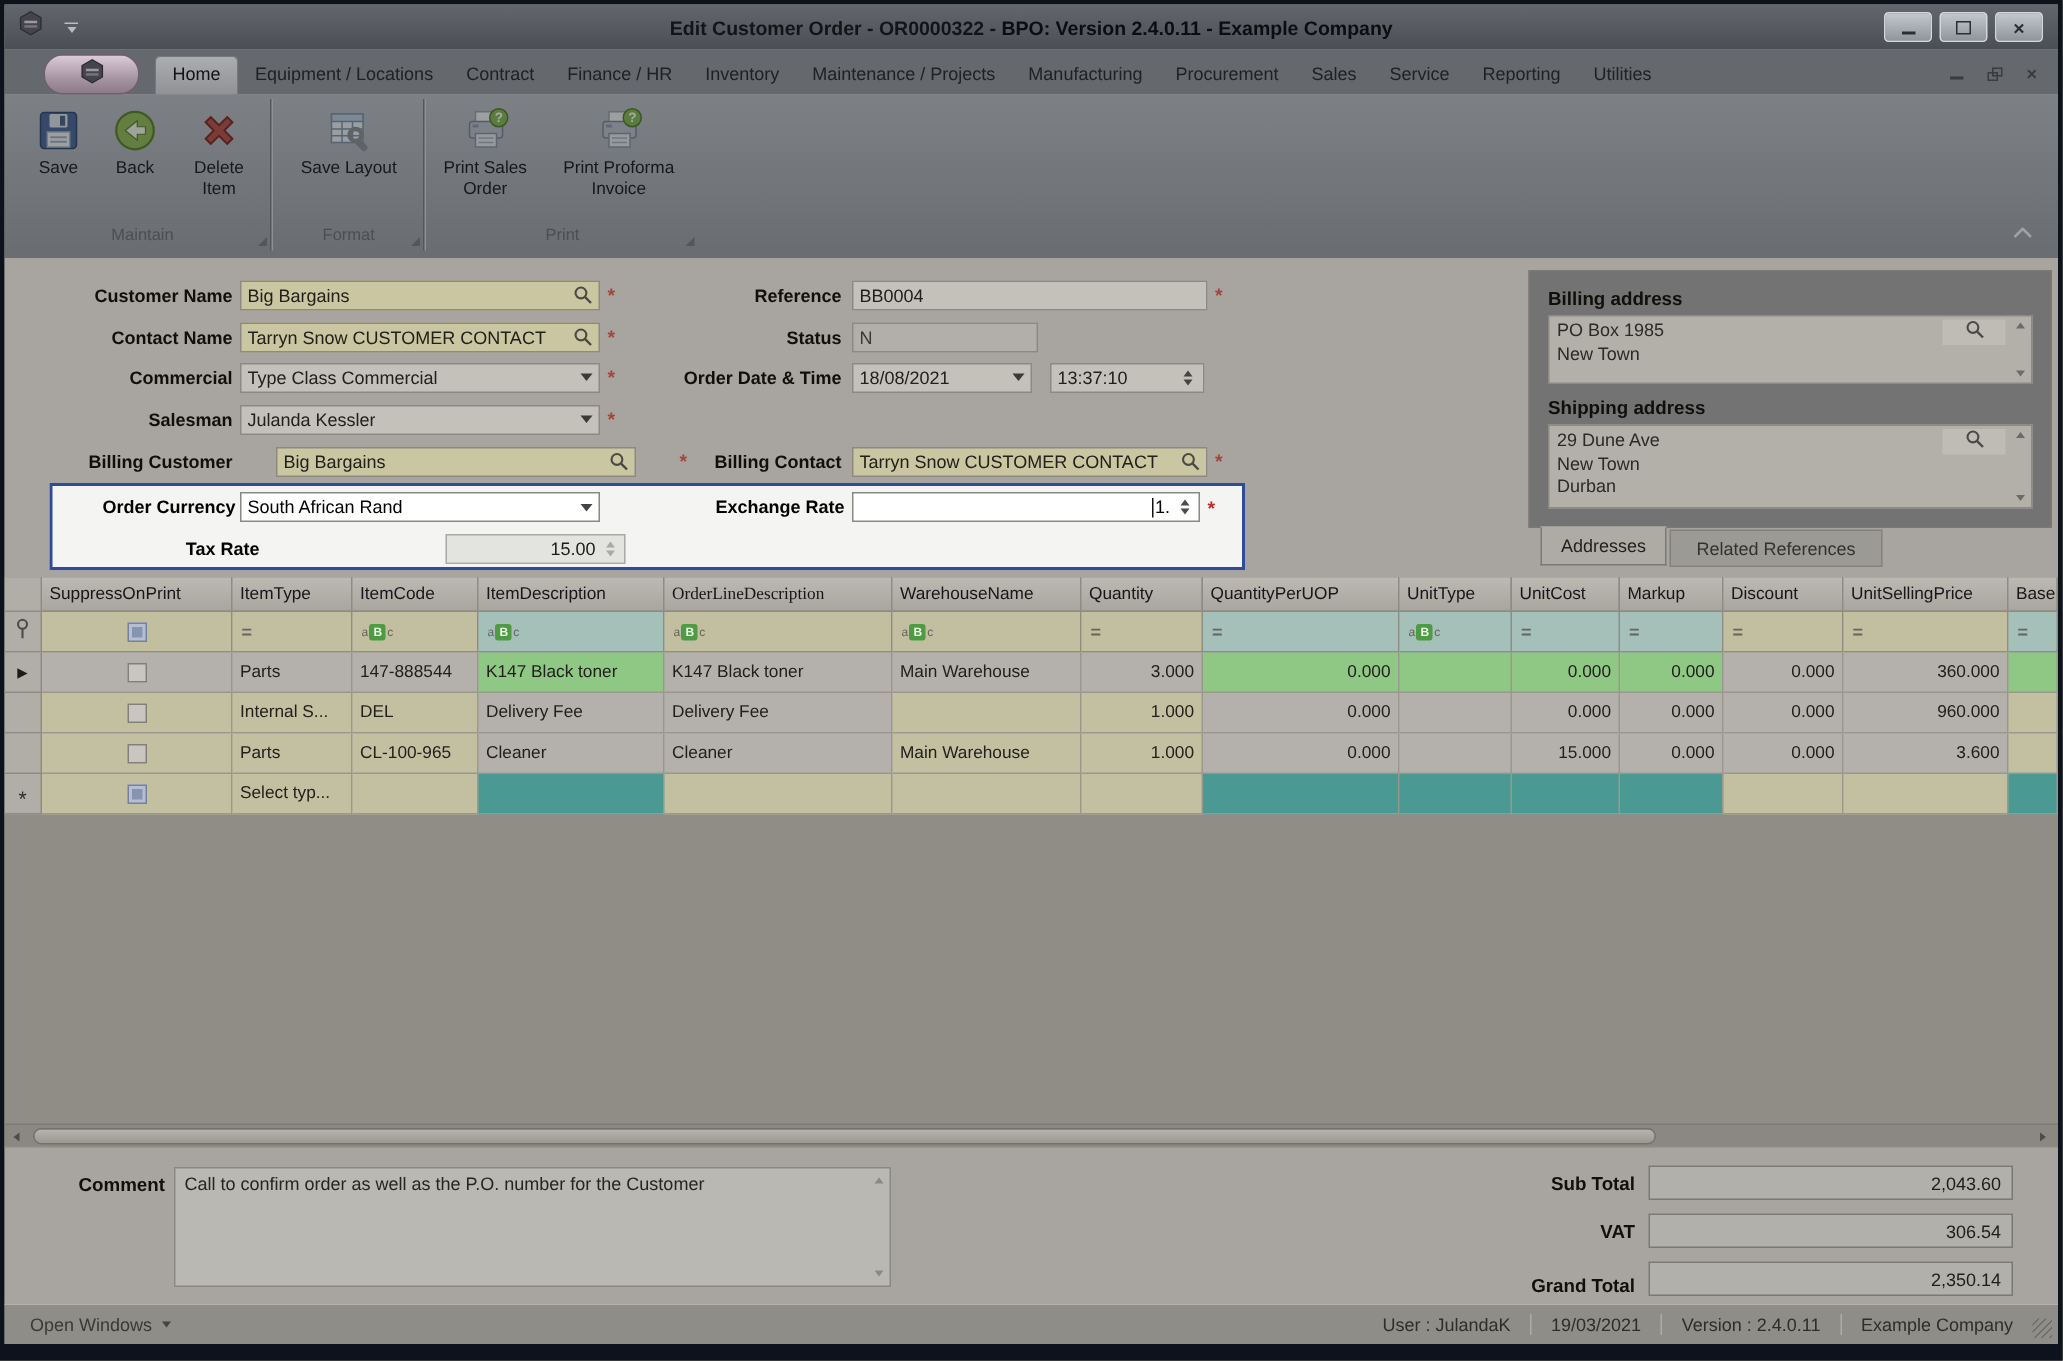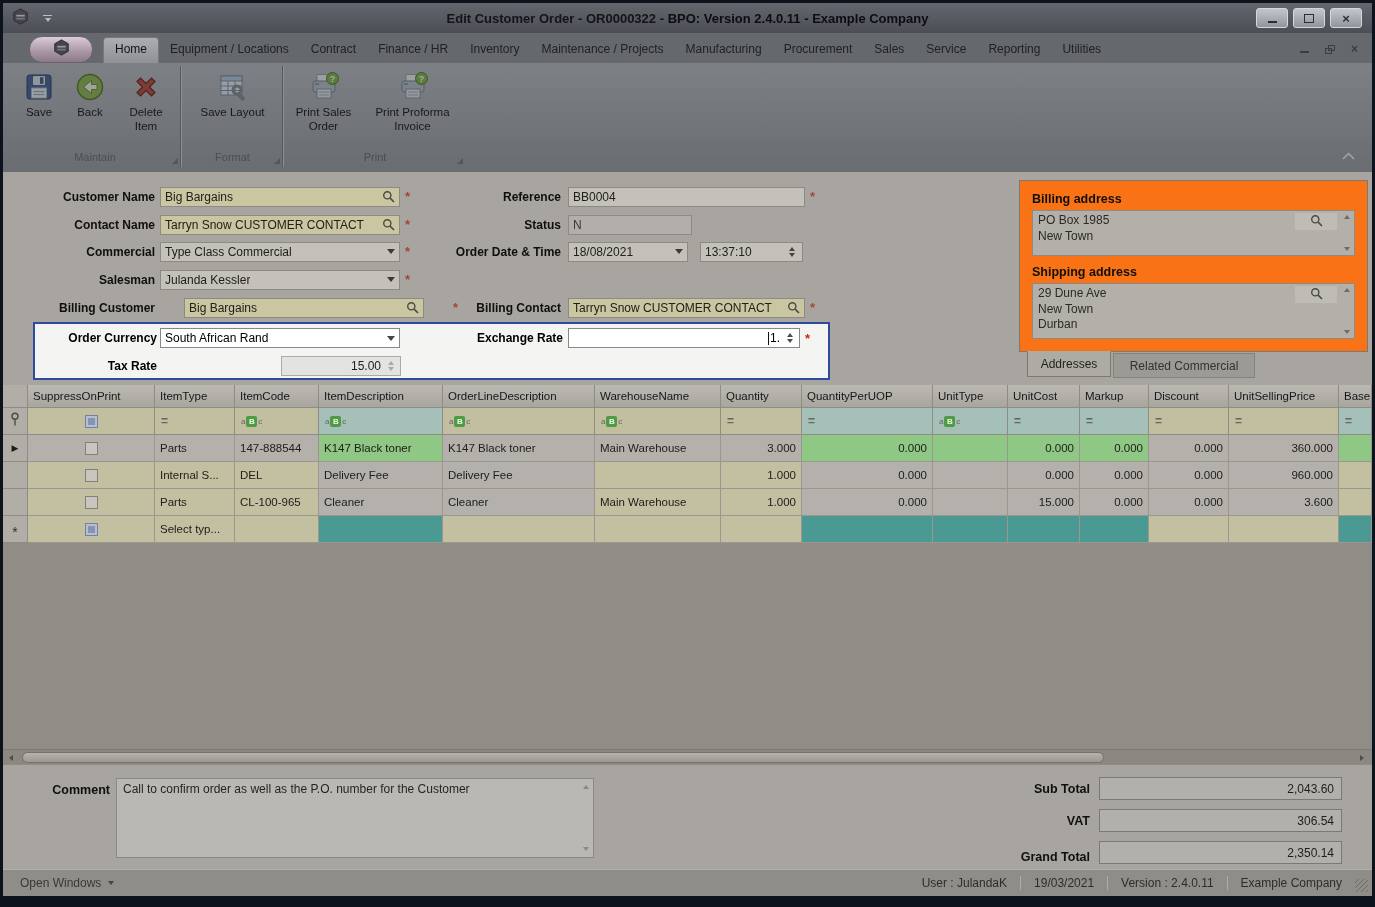--- a/index.html
+++ b/index.html
@@ -66,21 +66,21 @@
   .drop{margin-left:auto;flex:none;width:0;height:0;border-left:4px solid transparent;border-right:4px solid transparent;border-top:5px solid #3b3a35;}
   .spin{margin-left:auto;flex:none;display:flex;flex-direction:column;gap:2px;width:12px;align-items:center;}
   .spin i{display:block;border-left:3.5px solid transparent;border-right:3.5px solid transparent;}
   .spin .up{border-bottom:4px solid #45443f;}
   .spin .dn{border-top:4px solid #45443f;}
   .req{color:#a5443b;font-weight:700;font-size:13px;margin-left:5px;}
   .ftext{overflow:hidden;white-space:nowrap;}
 
   
   .addr-panel{position:absolute;left:1016px;top:8px;width:349px;height:172px;border:1px solid #7b7974;
-    background:#f97316;box-sizing:border-box;padding:7px 12px;}
+    background:#737373;box-sizing:border-box;padding:7px 12px;}
   .addr-title{font-weight:700;font-size:12.5px;color:#100f0c;margin:4px 0 4px;}
   .addr-field{border:1px solid #8c8a82;background:#b3b0aa;display:flex;box-sizing:border-box;}
   .addr-text{flex:1;font-size:12px;color:#2b2a25;padding:2px 5px;line-height:1.3;}
   .addr-mag{width:42px;height:17px;background:#bfbcb6;margin:2px 2px 0 0;display:flex;align-items:center;justify-content:center;flex:none;}
   .addr-arrows{width:15px;display:flex;flex-direction:column;justify-content:space-between;align-items:center;padding:4px 0;flex:none;}
   .addr-arrows i{display:block;border-left:3.5px solid transparent;border-right:3.5px solid transparent;}
   .addr-arrows .up{border-bottom:4px solid #6d6b65;}
   .addr-arrows .dn{border-top:4px solid #6d6b65;}
   .atab{position:absolute;height:26px;box-sizing:border-box;font-size:12px;display:flex;align-items:center;
     justify-content:center;color:#201f1b;cursor:default;}
@@ -429,21 +429,21 @@
                 <span>1.</span>
               </span>
           <span class="sp-spin">
                 <i class="up"></i>
                 <i class="dn"></i>
               </span>
         </div>
         <span class="sp-req">*</span>
       </div>
       <div class="sp-row" style="left:0;top:32px;">
-        <div class="sp-label" style="width:122px;">Tax Rate</div>
+        <div class="sp-label" style="width:122px;padding-left:16px;">Tax Rate</div>
         <div class="sp-field disabled" style="width:120px;margin-left:124px;justify-content:flex-end;">
           <span>15.00</span>
           <span class="sp-spin dis">
                 <i class="up"></i>
                 <i class="dn"></i>
               </span>
         </div>
       </div>
     </div>
 
@@ -478,31 +478,31 @@
                   <line x1="8.1" y1="8.1" x2="12" y2="12" stroke="#4a4a44" stroke-width="1.6"></line>
                 </svg></span>
             </div>
         <div class="addr-arrows">
               <i class="up"></i>
               <i class="dn"></i>
             </div>
       </div>
     </div>
     <div class="atab active" style="left:1024px;width:84px;" id="atab-0">Addresses</div>
-    <div class="atab inactive" style="left:1110px;width:142px;" id="atab-1">Related Commercial</div>
+    <div class="atab inactive" style="left:1110px;width:142px;" id="atab-1">Related References</div>
   </div>
 
   <div class="grid" id="grid">
         <div class="ghead">
           <div class="gind" style="width: 25px; height: 23px;"></div>
           <div class="gh" style="width: 127px;">SuppressOnPrint</div>
           <div class="gh" style="width: 80px; text-align: center;">ItemType</div>
           <div class="gh" style="width: 84px;">ItemCode</div>
           <div class="gh" style="width: 124px;">ItemDescription</div>
-          <div class="gh" style="width: 152px;">OrderLineDescription</div>
+          <div class="gh" style="width: 152px; font-family: Liberation Serif, serif;">OrderLineDescription</div>
           <div class="gh" style="width: 126px;">WarehouseName</div>
           <div class="gh" style="width: 81px;">Quantity</div>
           <div class="gh" style="width: 131px;">QuantityPerUOP</div>
           <div class="gh" style="width: 75px;">UnitType</div>
           <div class="gh" style="width: 72px;">UnitCost</div>
           <div class="gh" style="width: 69px;">Markup</div>
           <div class="gh" style="width: 80px;">Discount</div>
           <div class="gh" style="width: 110px;">UnitSellingPrice</div>
           <div class="gh" style="flex: 1 1 0%;">Base</div>
         </div>

